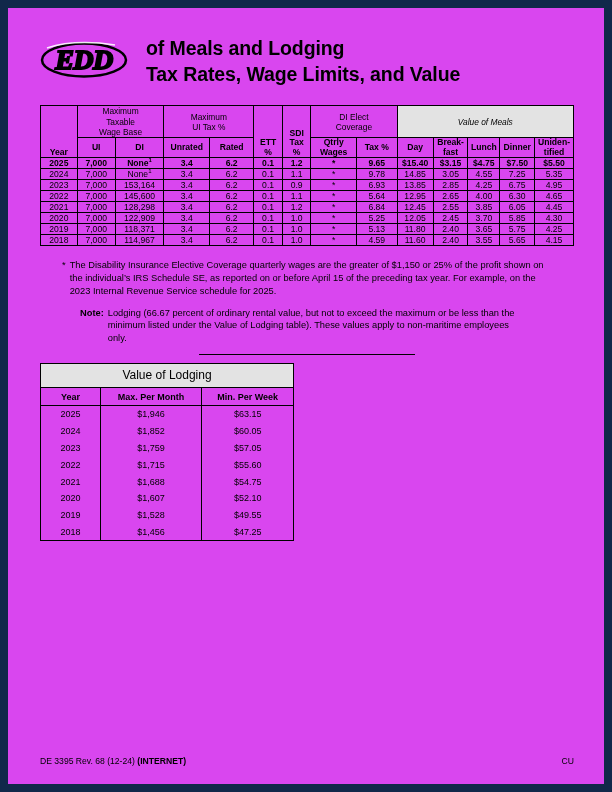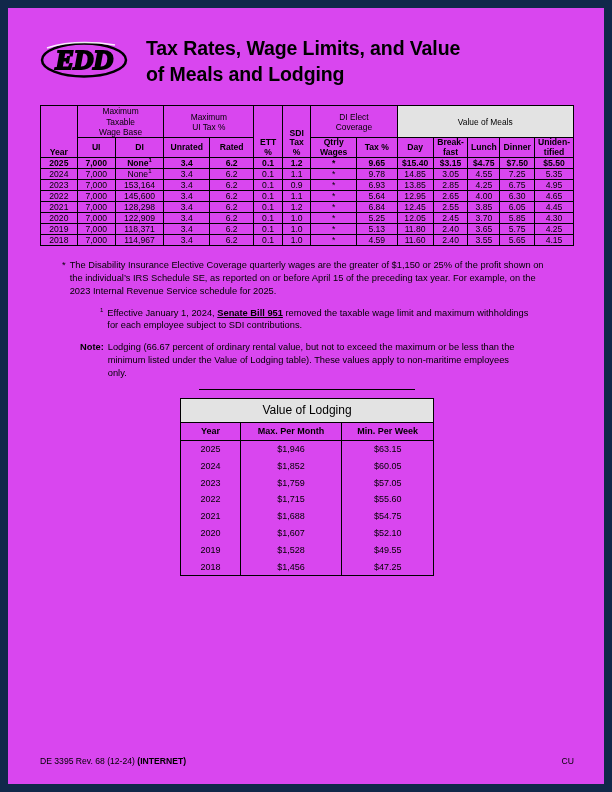--- a/index.html
+++ b/index.html
@@ -35,21 +35,21 @@
     font-size: 8.2px;
     color: #000;
   }
   table.rates th, table.rates td {
     border: 1px solid #000;
     padding: 0;
     text-align: center;
     vertical-align: middle;
   }
   .grp { font-size: 8.4px; font-weight: normal; line-height: 1.22; padding: 5px 2px 4px; }
-  .grp.shade { background: #e3e3e3; }
+  .grp.shade { background: #e3e3e3; font-style: italic; }
   .sub { font-size: 8.6px; font-weight: bold; line-height: 1.1; padding: 4px 1px 5px; }
   .sub.vtop { vertical-align: bottom; }
   td.cell { font-size: 8.6px; padding: 6.5px 2px; }
   tr.hl td { font-weight: bold; }
   tr.hl td { border-top: 1.6px solid #000; border-bottom: 1.6px solid #000; }
   sup { font-size: 6px; vertical-align: super; line-height: 0; }
 
   
   .c-year   { width: 40px; }
   .c-ui     { width: 41px; }
@@ -77,21 +77,21 @@
   .note-body.ind2 { padding-right: 36px; }
   .note-body.ind3 { padding-right: 46px; }
   a.sb { font-weight: bold; text-decoration: underline; color: #000; }
 
   hr.sep {
     border: none; border-top: 1px solid #000;
     width: 216px; margin: 4px auto 8px auto;
   }
 
   
-  .lodge-wrap { display:flex; justify-content:center; }
+  .lodge-wrap { display:flex; }
   table.lodging {
     border-collapse: collapse; width: 254px; font-size: 9px; color:#000;
   }
   table.lodging th, table.lodging td {
     border: 1px solid #000; text-align:center; padding: 3.4px 2px;
   }
   table.lodging th.lodge-title {
     background: #e3e3e3; font-weight: normal; font-size: 12px; padding: 4px 2px 5px;
   }
   table.lodging th.colhead { font-weight: bold; font-size: 9px; padding: 3.5px 2px; }
@@ -120,22 +120,22 @@
       <div class="logo">
         <svg viewBox="0 0 176 88" xmlns="http://www.w3.org/2000/svg" aria-label="EDD">
           <ellipse cx="88" cy="44" rx="84" ry="33" fill="none" stroke="#000" stroke-width="5"></ellipse>
           <g fill="#000" font-family="Liberation Serif, serif" font-weight="bold" font-style="italic" font-size="56">
             <text x="88" y="62" text-anchor="middle" stroke="#000" stroke-width="4" letter-spacing="-1">EDD</text>
           </g>
           <path d="M14 20 Q70 2 150 14" fill="none" stroke="#fff" stroke-width="3" opacity="0.9"></path>
         </svg>
       </div>
       <div class="doc-title">
+        <div>of Meals and Lodging</div>
         <div>Tax Rates, Wage Limits, and Value</div>
-        <div>of Meals and Lodging</div>
       </div>
     </div>
 
     <table class="rates">
       <thead>
         <tr>
           <th class="c-year sub vtop" rowspan="2">Year</th>
           <th class="grp" colspan="2">
             <div>Maximum</div>
             <div>Taxable</div>
@@ -315,24 +315,20 @@
         </tbody>
     </table>
 
     <div class="notes">
 
       <div class="note-row">
         <span class="note-mark star">*</span>
         <span class="note-body">The Disability Insurance Elective Coverage quarterly wages are the greater of $1,150 or 25% of the profit shown on the individual’s IRS Schedule SE, as reported on or before April 15 of the preceding tax year. For example, on the 2023 Internal Revenue Service schedule for 2025.</span>
       </div>
 
-      <div class="note-row">
-        <span class="note-mark dag"><sup>1</sup></span>
-        <span class="note-body ind2"><span>Effective January 1, 2024, </span><a class="sb" href="#">Senate Bill 951</a><span> removed the taxable wage limit and maximum withholdings for each employee subject to SDI contributions.</span></span>
-      </div>
 
       <div class="note-row">
         <span class="note-mark bold">Note:</span>
         <span class="note-body ind3">Lodging (66.67 percent of ordinary rental value, but not to exceed the maximum or be less than the minimum listed under the Value of Lodging table). These values apply to non-maritime employees only.</span>
       </div>
     </div>
 
     <hr class="sep">
 
     <div class="lodge-wrap">

